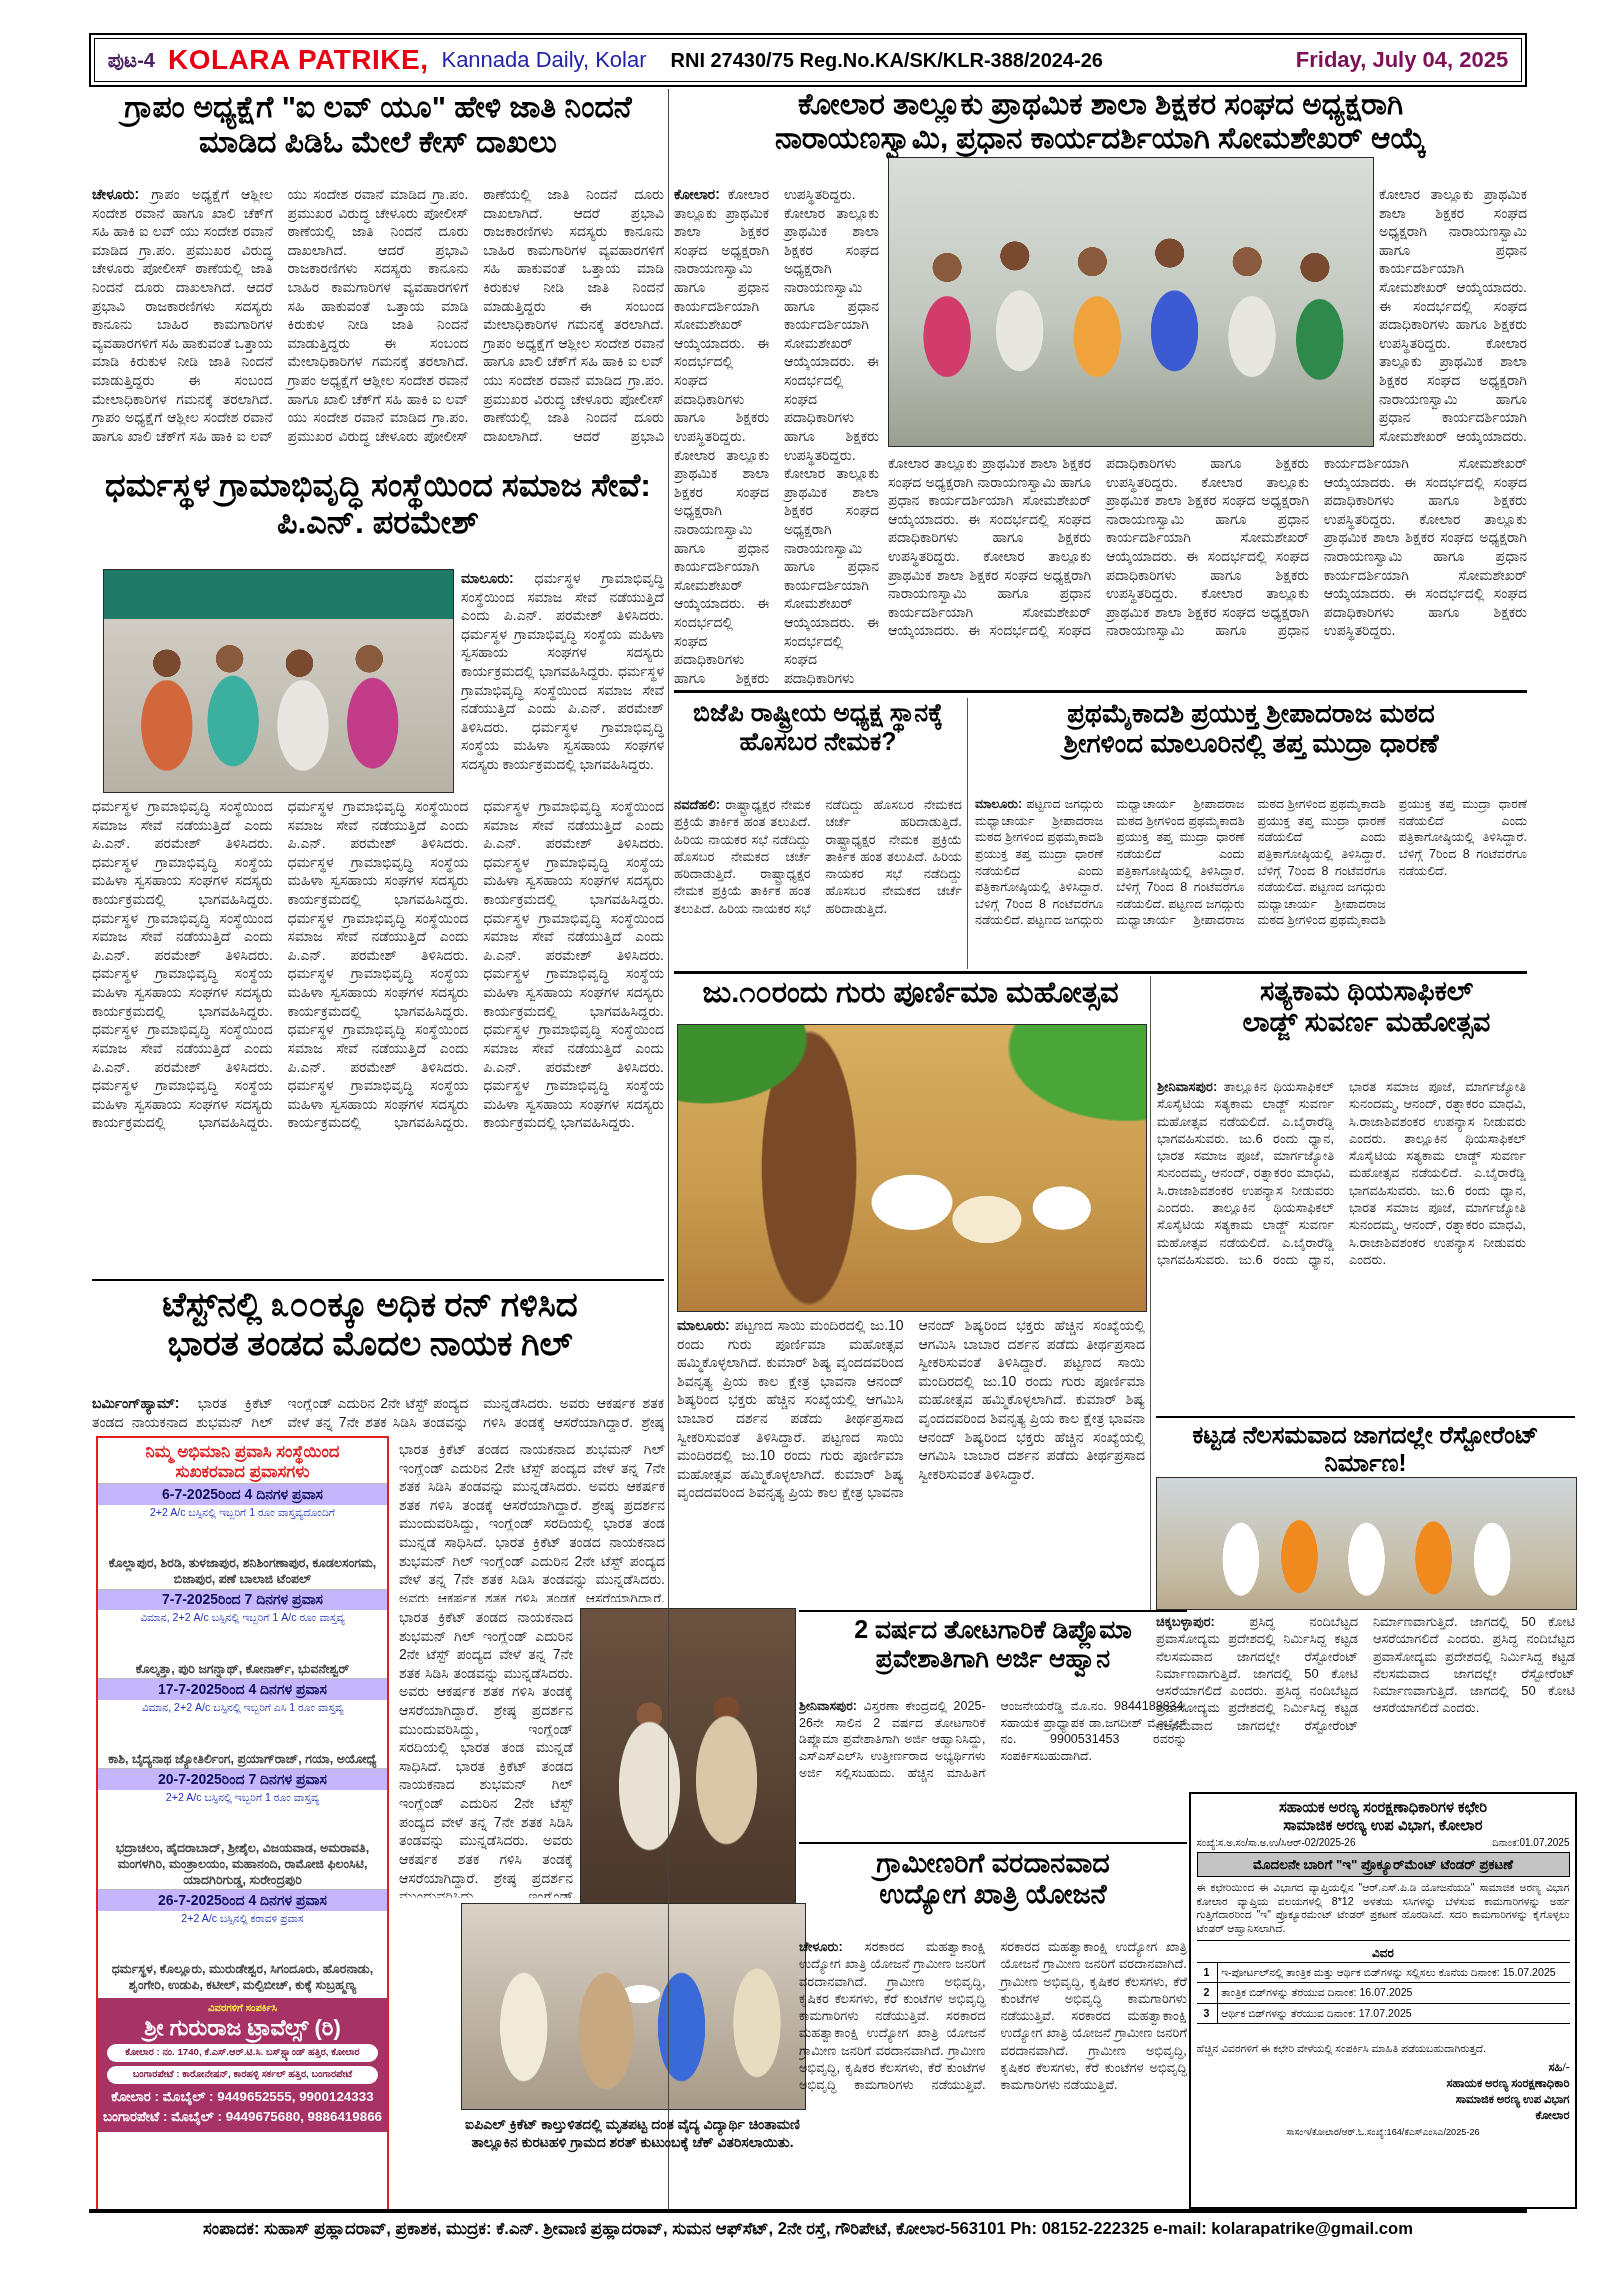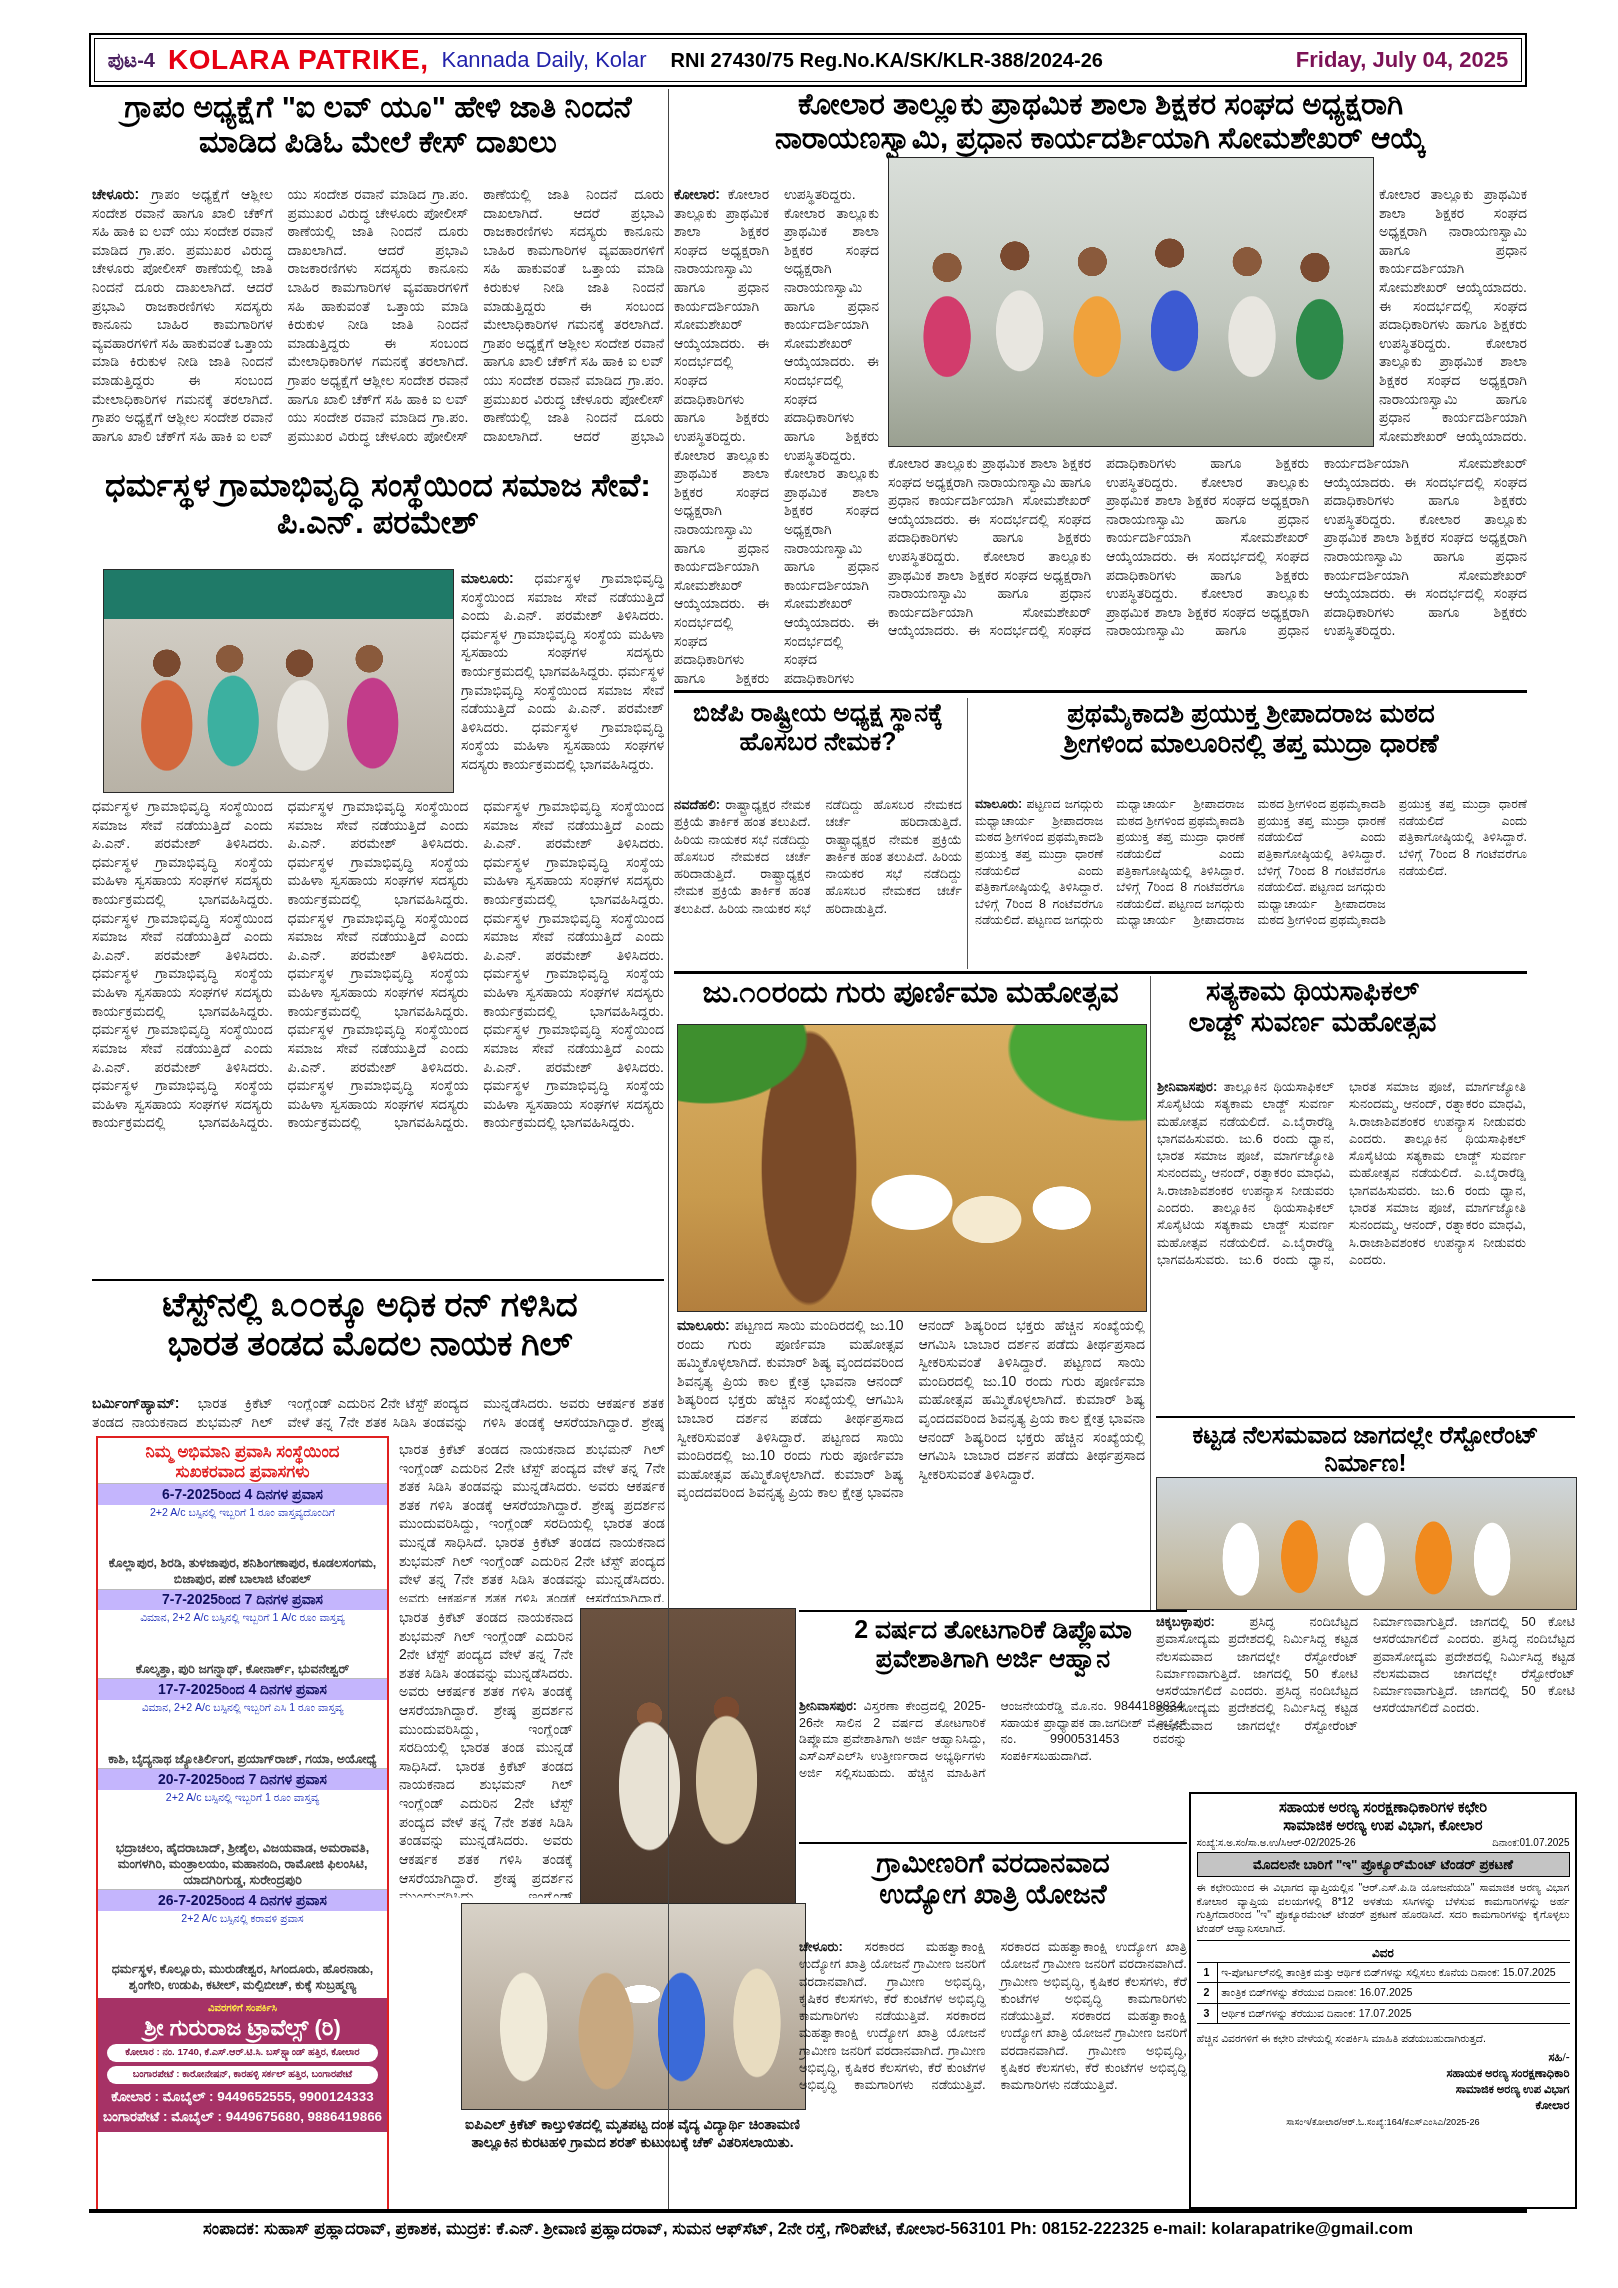--- a/index.html
+++ b/index.html
@@ -45,21 +45,21 @@
   
   #tender{left:1189px;top:1792px;width:388px;height:417px;border:2.8px solid #000;box-sizing:border-box;background:#fff;overflow:hidden;padding:3.7px 5.5px;}
   .t-office{font-weight:bold;text-align:center;font-size:14.8px;line-height:1.25;}
   .t-ref{display:flex;justify-content:space-between;font-size:10px;margin:2.8px 0;}
   .t-banner{background:#c4c4c4;border:0.9px solid #000;font-weight:bold;text-align:center;font-size:13.4px;line-height:1.3;padding:2.8px 1.8px;}
   .t-body{font-size:10.6px;text-align:justify;line-height:1.3;margin:3.7px 0;border-bottom:0.9px solid #000;padding-bottom:3.7px;}
   .t-vivara{font-weight:bold;text-align:center;font-size:12px;border-bottom:0.9px solid #000;padding:1.8px 0;}
   .t-row{display:flex;border-bottom:0.9px solid #000;font-size:10.6px;line-height:1.3;}
   .t-row .no{width:20px;border-right:0.9px solid #000;text-align:center;font-weight:bold;padding-top:2.8px;}
   .t-row .tx{flex:1;padding:2.8px 3.7px;}
-  .t-note{font-size:10.6px;text-align:justify;margin-top:8px;}
+  .t-note{font-size:10.6px;text-align:justify;margin-top:18px;}
   .t-sign{font-weight:bold;font-size:11.5px;text-align:right;line-height:1.4;margin-top:3.7px;font-family:Liberation Serif, serif;}
   .t-fileref{font-size:9.2px;text-align:center;margin-top:3.7px;}
 
   
   #footer{left:89px;top:2219px;width:1438px;text-align:center;font-weight:bold;font-size:16.6px;color:#000;}
 
   
   #photo-teachers{left:888px;top:157px;width:484px;height:288px;
     background:
       radial-gradient(14.8px 14.8px at 12% 38%, #8a5a3c 97%, transparent),
@@ -217,21 +217,21 @@
   </div>
   <div class="abs body-text cols4" style="left:975px;top:796px;width:552px;height:174px;font-size:12.5px;"><b>ಮಾಲೂರು:</b> <span>ಪಟ್ಟಣದ ಜಗದ್ಗುರು ಮಧ್ವಾಚಾರ್ಯ ಶ್ರೀಪಾದರಾಜ ಮಠದ ಶ್ರೀಗಳಿಂದ ಪ್ರಥಮೈಕಾದಶಿ ಪ್ರಯುಕ್ತ ತಪ್ತ ಮುದ್ರಾ ಧಾರಣೆ ನಡೆಯಲಿದೆ ಎಂದು ಪತ್ರಿಕಾಗೋಷ್ಠಿಯಲ್ಲಿ ತಿಳಿಸಿದ್ದಾರೆ. ಬೆಳಿಗ್ಗೆ 7ರಿಂದ 8 ಗಂಟೆವರೆಗೂ ನಡೆಯಲಿದೆ. ಪಟ್ಟಣದ ಜಗದ್ಗುರು ಮಧ್ವಾಚಾರ್ಯ ಶ್ರೀಪಾದರಾಜ ಮಠದ ಶ್ರೀಗಳಿಂದ ಪ್ರಥಮೈಕಾದಶಿ ಪ್ರಯುಕ್ತ ತಪ್ತ ಮುದ್ರಾ ಧಾರಣೆ ನಡೆಯಲಿದೆ ಎಂದು ಪತ್ರಿಕಾಗೋಷ್ಠಿಯಲ್ಲಿ ತಿಳಿಸಿದ್ದಾರೆ. ಬೆಳಿಗ್ಗೆ 7ರಿಂದ 8 ಗಂಟೆವರೆಗೂ ನಡೆಯಲಿದೆ. ಪಟ್ಟಣದ ಜಗದ್ಗುರು ಮಧ್ವಾಚಾರ್ಯ ಶ್ರೀಪಾದರಾಜ ಮಠದ ಶ್ರೀಗಳಿಂದ ಪ್ರಥಮೈಕಾದಶಿ ಪ್ರಯುಕ್ತ ತಪ್ತ ಮುದ್ರಾ ಧಾರಣೆ ನಡೆಯಲಿದೆ ಎಂದು ಪತ್ರಿಕಾಗೋಷ್ಠಿಯಲ್ಲಿ ತಿಳಿಸಿದ್ದಾರೆ. ಬೆಳಿಗ್ಗೆ 7ರಿಂದ 8 ಗಂಟೆವರೆಗೂ ನಡೆಯಲಿದೆ. ಪಟ್ಟಣದ ಜಗದ್ಗುರು ಮಧ್ವಾಚಾರ್ಯ ಶ್ರೀಪಾದರಾಜ ಮಠದ ಶ್ರೀಗಳಿಂದ ಪ್ರಥಮೈಕಾದಶಿ ಪ್ರಯುಕ್ತ ತಪ್ತ ಮುದ್ರಾ ಧಾರಣೆ ನಡೆಯಲಿದೆ ಎಂದು ಪತ್ರಿಕಾಗೋಷ್ಠಿಯಲ್ಲಿ ತಿಳಿಸಿದ್ದಾರೆ. ಬೆಳಿಗ್ಗೆ 7ರಿಂದ 8 ಗಂಟೆವರೆಗೂ ನಡೆಯಲಿದೆ.</span></div>
 
   <div class="hrule" style="left:674px;top:971px;width:853px;"></div>
 
   <div class="abs headline" style="left:674px;top:976px;width:473px;height:42px;font-size:29px;">ಜು.೧೦ರಂದು ಗುರು ಪೂರ್ಣಿಮಾ ಮಹೋತ್ಸವ</div>
   <div class="abs ph" id="cartoon-guru"></div>
   <div class="abs body-text cols2" style="left:677px;top:1316px;width:468px;height:292px;"><b>ಮಾಲೂರು:</b> <span>ಪಟ್ಟಣದ ಸಾಯಿ ಮಂದಿರದಲ್ಲಿ ಜು.10 ರಂದು ಗುರು ಪೂರ್ಣಿಮಾ ಮಹೋತ್ಸವ ಹಮ್ಮಿಕೊಳ್ಳಲಾಗಿದೆ. ಕುಮಾರ್ ಶಿಷ್ಯ ವೃಂದದವರಿಂದ ಶಿವನೃತ್ಯ ಪ್ರಿಯ ಕಾಲ ಕ್ಷೇತ್ರ ಭಾವನಾ ಆನಂದ್ ಶಿಷ್ಯರಿಂದ ಭಕ್ತರು ಹೆಚ್ಚಿನ ಸಂಖ್ಯೆಯಲ್ಲಿ ಆಗಮಿಸಿ ಬಾಬಾರ ದರ್ಶನ ಪಡೆದು ತೀರ್ಥಪ್ರಸಾದ ಸ್ವೀಕರಿಸುವಂತೆ ತಿಳಿಸಿದ್ದಾರೆ. ಪಟ್ಟಣದ ಸಾಯಿ ಮಂದಿರದಲ್ಲಿ ಜು.10 ರಂದು ಗುರು ಪೂರ್ಣಿಮಾ ಮಹೋತ್ಸವ ಹಮ್ಮಿಕೊಳ್ಳಲಾಗಿದೆ. ಕುಮಾರ್ ಶಿಷ್ಯ ವೃಂದದವರಿಂದ ಶಿವನೃತ್ಯ ಪ್ರಿಯ ಕಾಲ ಕ್ಷೇತ್ರ ಭಾವನಾ ಆನಂದ್ ಶಿಷ್ಯರಿಂದ ಭಕ್ತರು ಹೆಚ್ಚಿನ ಸಂಖ್ಯೆಯಲ್ಲಿ ಆಗಮಿಸಿ ಬಾಬಾರ ದರ್ಶನ ಪಡೆದು ತೀರ್ಥಪ್ರಸಾದ ಸ್ವೀಕರಿಸುವಂತೆ ತಿಳಿಸಿದ್ದಾರೆ. ಪಟ್ಟಣದ ಸಾಯಿ ಮಂದಿರದಲ್ಲಿ ಜು.10 ರಂದು ಗುರು ಪೂರ್ಣಿಮಾ ಮಹೋತ್ಸವ ಹಮ್ಮಿಕೊಳ್ಳಲಾಗಿದೆ. ಕುಮಾರ್ ಶಿಷ್ಯ ವೃಂದದವರಿಂದ ಶಿವನೃತ್ಯ ಪ್ರಿಯ ಕಾಲ ಕ್ಷೇತ್ರ ಭಾವನಾ ಆನಂದ್ ಶಿಷ್ಯರಿಂದ ಭಕ್ತರು ಹೆಚ್ಚಿನ ಸಂಖ್ಯೆಯಲ್ಲಿ ಆಗಮಿಸಿ ಬಾಬಾರ ದರ್ಶನ ಪಡೆದು ತೀರ್ಥಪ್ರಸಾದ ಸ್ವೀಕರಿಸುವಂತೆ ತಿಳಿಸಿದ್ದಾರೆ.</span></div>
   <div class="vrule" style="left:1150px;top:976px;height:635px;width:0.9px;background:#555;"></div>
 
-  <div class="abs headline" style="left:1128px;top:976px;width:369px;height:94px;font-size:27px;">
+  <div class="abs headline" style="left:1182px;top:976px;width:369px;height:94px;font-size:27px;">
     <span>ಸತ್ಯಕಾಮ ಥಿಯಸಾಫಿಕಲ್</span><br>
     <span>ಲಾಡ್ಜ್ ಸುವರ್ಣ ಮಹೋತ್ಸವ</span>
   </div>
   <div class="abs body-text cols2" style="left:1157px;top:1078px;width:369px;height:334px;font-size:13px;"><b>ಶ್ರೀನಿವಾಸಪುರ:</b> <span>ತಾಲ್ಲೂಕಿನ ಥಿಯಸಾಫಿಕಲ್ ಸೊಸೈಟಿಯ ಸತ್ಯಕಾಮ ಲಾಡ್ಜ್ ಸುವರ್ಣ ಮಹೋತ್ಸವ ನಡೆಯಲಿದೆ. ಎ.ಬೈರಾರೆಡ್ಡಿ ಭಾಗವಹಿಸುವರು. ಜು.6 ರಂದು ಧ್ಯಾನ, ಭಾರತ ಸಮಾಜ ಪೂಜೆ, ಮಾರ್ಗಜ್ಯೋತಿ ಸುನಂದಮ್ಮ, ಆನಂದ್, ರತ್ನಾಕರಂ ಮಾಧವಿ, ಸಿ.ರಾಜಾಶಿವಶಂಕರ ಉಪನ್ಯಾಸ ನೀಡುವರು ಎಂದರು. ತಾಲ್ಲೂಕಿನ ಥಿಯಸಾಫಿಕಲ್ ಸೊಸೈಟಿಯ ಸತ್ಯಕಾಮ ಲಾಡ್ಜ್ ಸುವರ್ಣ ಮಹೋತ್ಸವ ನಡೆಯಲಿದೆ. ಎ.ಬೈರಾರೆಡ್ಡಿ ಭಾಗವಹಿಸುವರು. ಜು.6 ರಂದು ಧ್ಯಾನ, ಭಾರತ ಸಮಾಜ ಪೂಜೆ, ಮಾರ್ಗಜ್ಯೋತಿ ಸುನಂದಮ್ಮ, ಆನಂದ್, ರತ್ನಾಕರಂ ಮಾಧವಿ, ಸಿ.ರಾಜಾಶಿವಶಂಕರ ಉಪನ್ಯಾಸ ನೀಡುವರು ಎಂದರು. ತಾಲ್ಲೂಕಿನ ಥಿಯಸಾಫಿಕಲ್ ಸೊಸೈಟಿಯ ಸತ್ಯಕಾಮ ಲಾಡ್ಜ್ ಸುವರ್ಣ ಮಹೋತ್ಸವ ನಡೆಯಲಿದೆ. ಎ.ಬೈರಾರೆಡ್ಡಿ ಭಾಗವಹಿಸುವರು. ಜು.6 ರಂದು ಧ್ಯಾನ, ಭಾರತ ಸಮಾಜ ಪೂಜೆ, ಮಾರ್ಗಜ್ಯೋತಿ ಸುನಂದಮ್ಮ, ಆನಂದ್, ರತ್ನಾಕರಂ ಮಾಧವಿ, ಸಿ.ರಾಜಾಶಿವಶಂಕರ ಉಪನ್ಯಾಸ ನೀಡುವರು ಎಂದರು.</span></div>
 
   <div class="hrule" style="left:1156px;top:1416px;width:419px;height:1.8px;"></div>
   <div class="abs headline" style="left:1156px;top:1421px;width:419px;height:54px;font-size:24px;">
     <span>ಕಟ್ಟಡ ನೆಲಸಮವಾದ ಜಾಗದಲ್ಲೇ</span>
     <span>ರೆಸ್ಟೋರೆಂಟ್ ನಿರ್ಮಾಣ!</span>
   </div>

